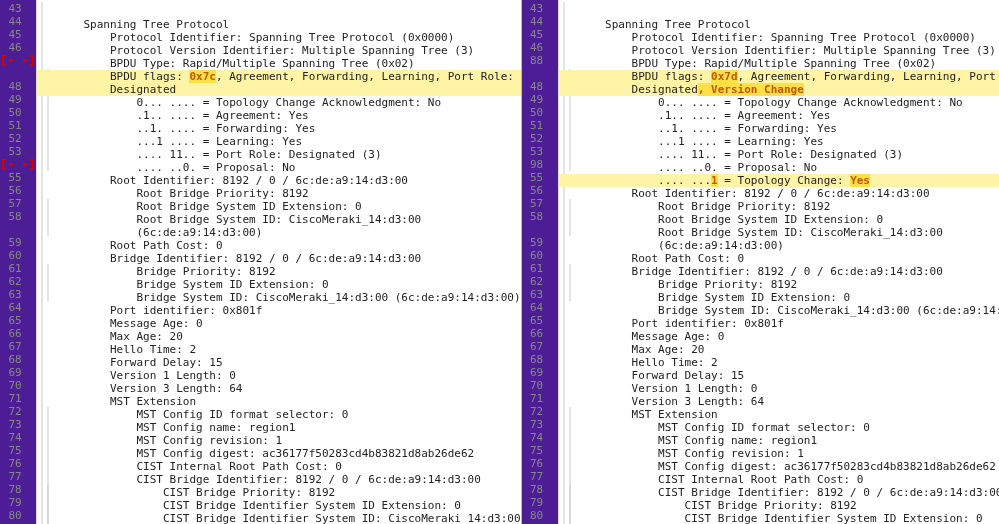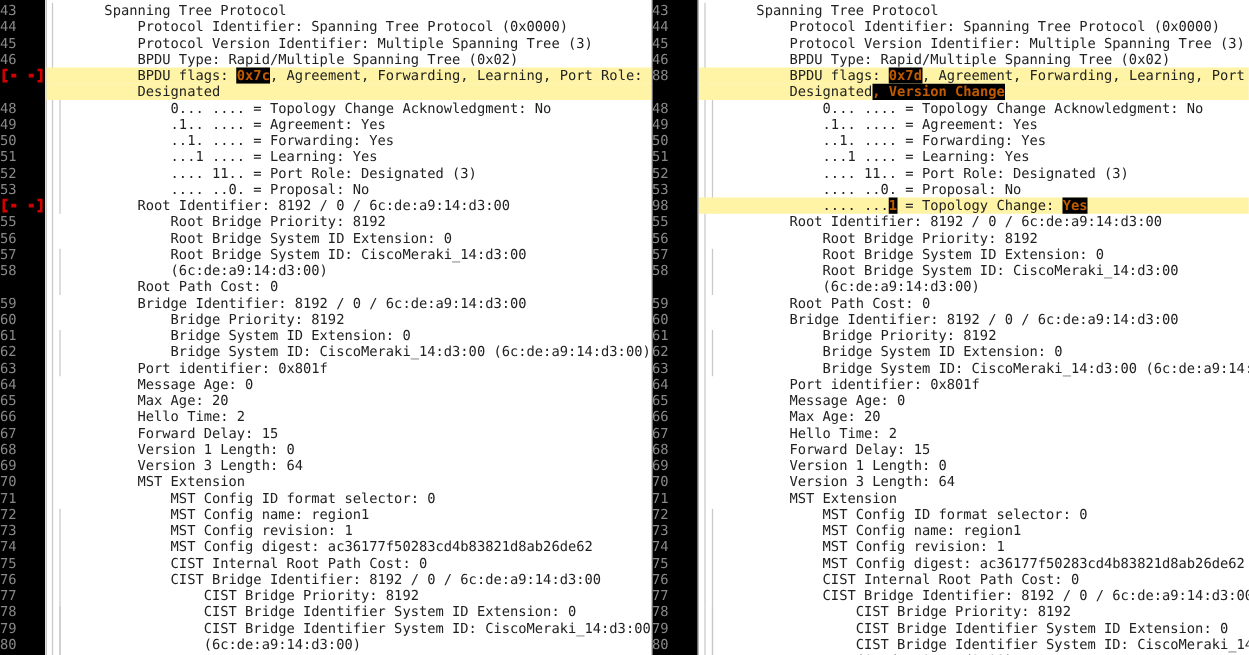--- a/index.html
+++ b/index.html
@@ -1,28 +1,28 @@
 <!DOCTYPE html>
 <html><head>
 <meta charset="utf-8">
 <style>
   html,body{margin:0;padding:0;background:#fff;font-family:"DejaVu Sans Mono","Courier New",monospace;font-size:11px;line-height:13px;color:#222;}
   .wrap{display:flex;width:999px;height:524px;overflow:hidden;}
   .pane{flex:1;display:flex;border-right:1px solid #bbb;}
-  .gutter{width:36px;background:#000000;border-right:1px solid #ddd;padding-top:2px;text-align:left;color:#888;position:relative;user-select:none;}
+  .gutter{width:36px;background:#4c1d95;border-right:1px solid #ddd;padding-top:2px;text-align:center;color:#888;position:relative;user-select:none;}
   .gutter .ln{height:13px;padding-right:6px;position:relative;}
   .marker{position:absolute;left:0;top:0;width:36px;height:13px;display:flex;align-items:center;justify-content:center;}
   .marker svg{display:block;}
-  .content{flex:1;position:relative;padding-top:2px;overflow:hidden;}
+  .content{flex:1;position:relative;padding-top:18px;overflow:hidden;}
   .row{height:13px;white-space:pre;position:relative;}
   .hl{background:#fff3a6;}
   .bracket{position:absolute;left:2px;top:2px;bottom:0;width:14px;pointer-events:none;}
   .bracket svg{position:absolute;left:0;top:0;}
   .txt{position:relative;padding-left:20px;}   
-  .orange{color:#c05a00;font-weight:600;background:#000000;}
+  .orange{color:#c05a00;font-weight:600;background:#fde047;}
 </style>
 </head>
 <body>
 
 <div class="wrap">
   <div class="pane">
     <div class="gutter" id="gutter-left">
         <div class="ln">43</div>
         <div class="ln">44</div>
         <div class="ln">45</div>

